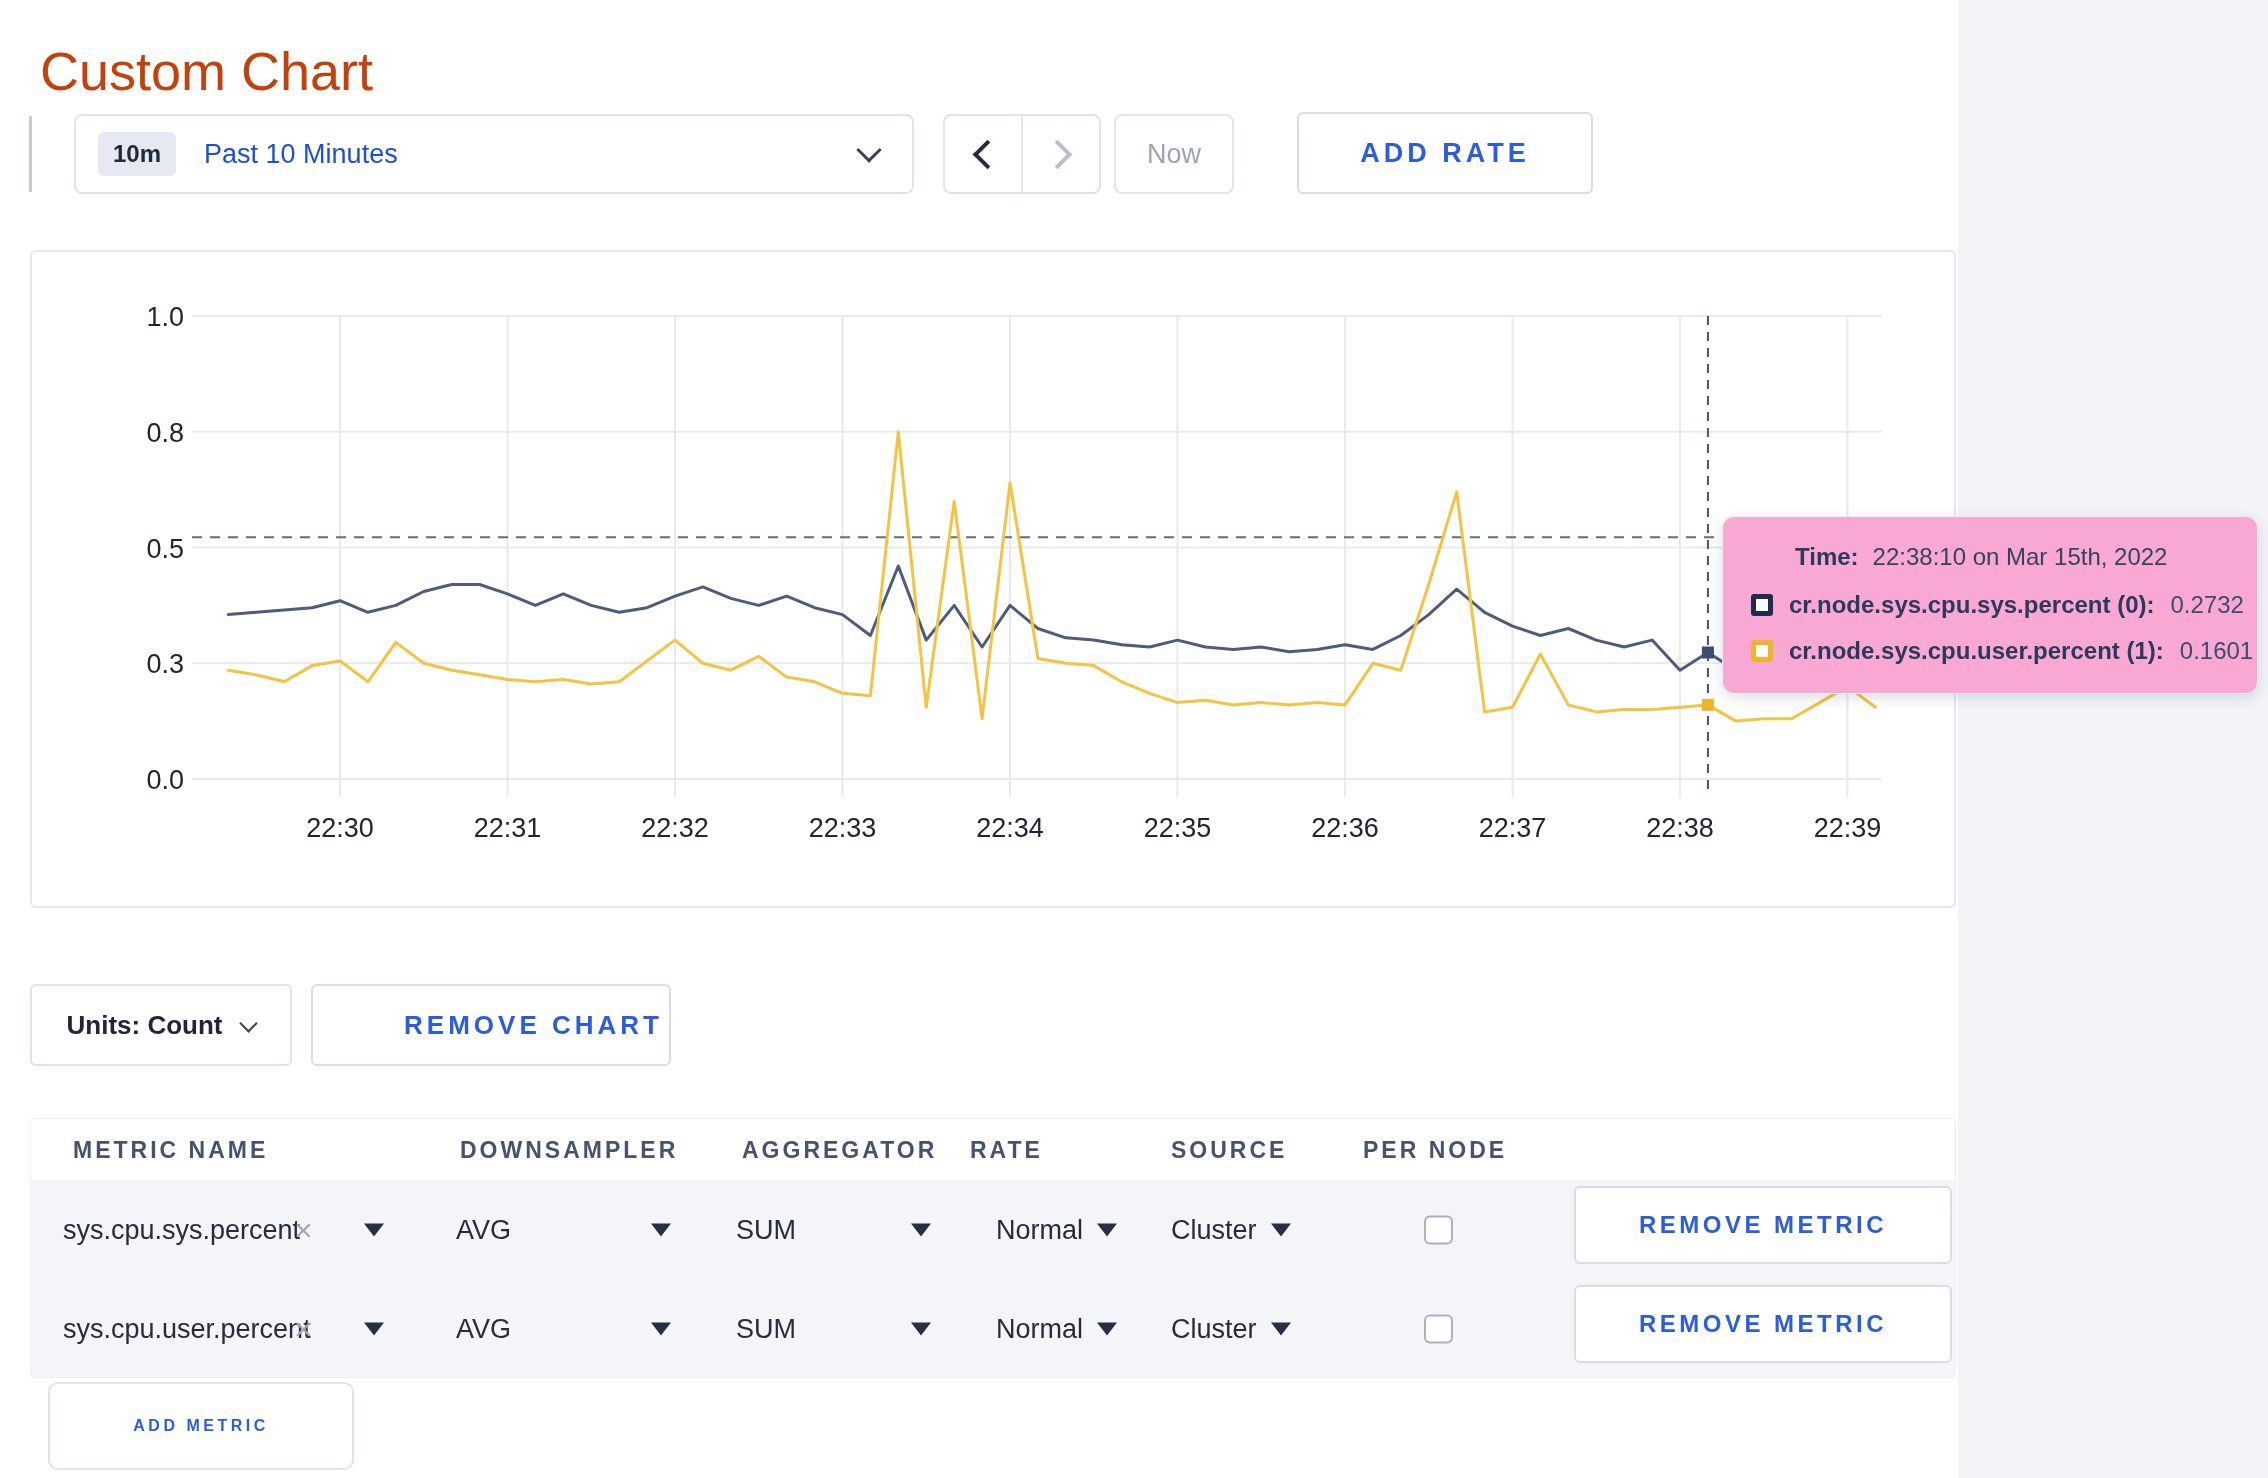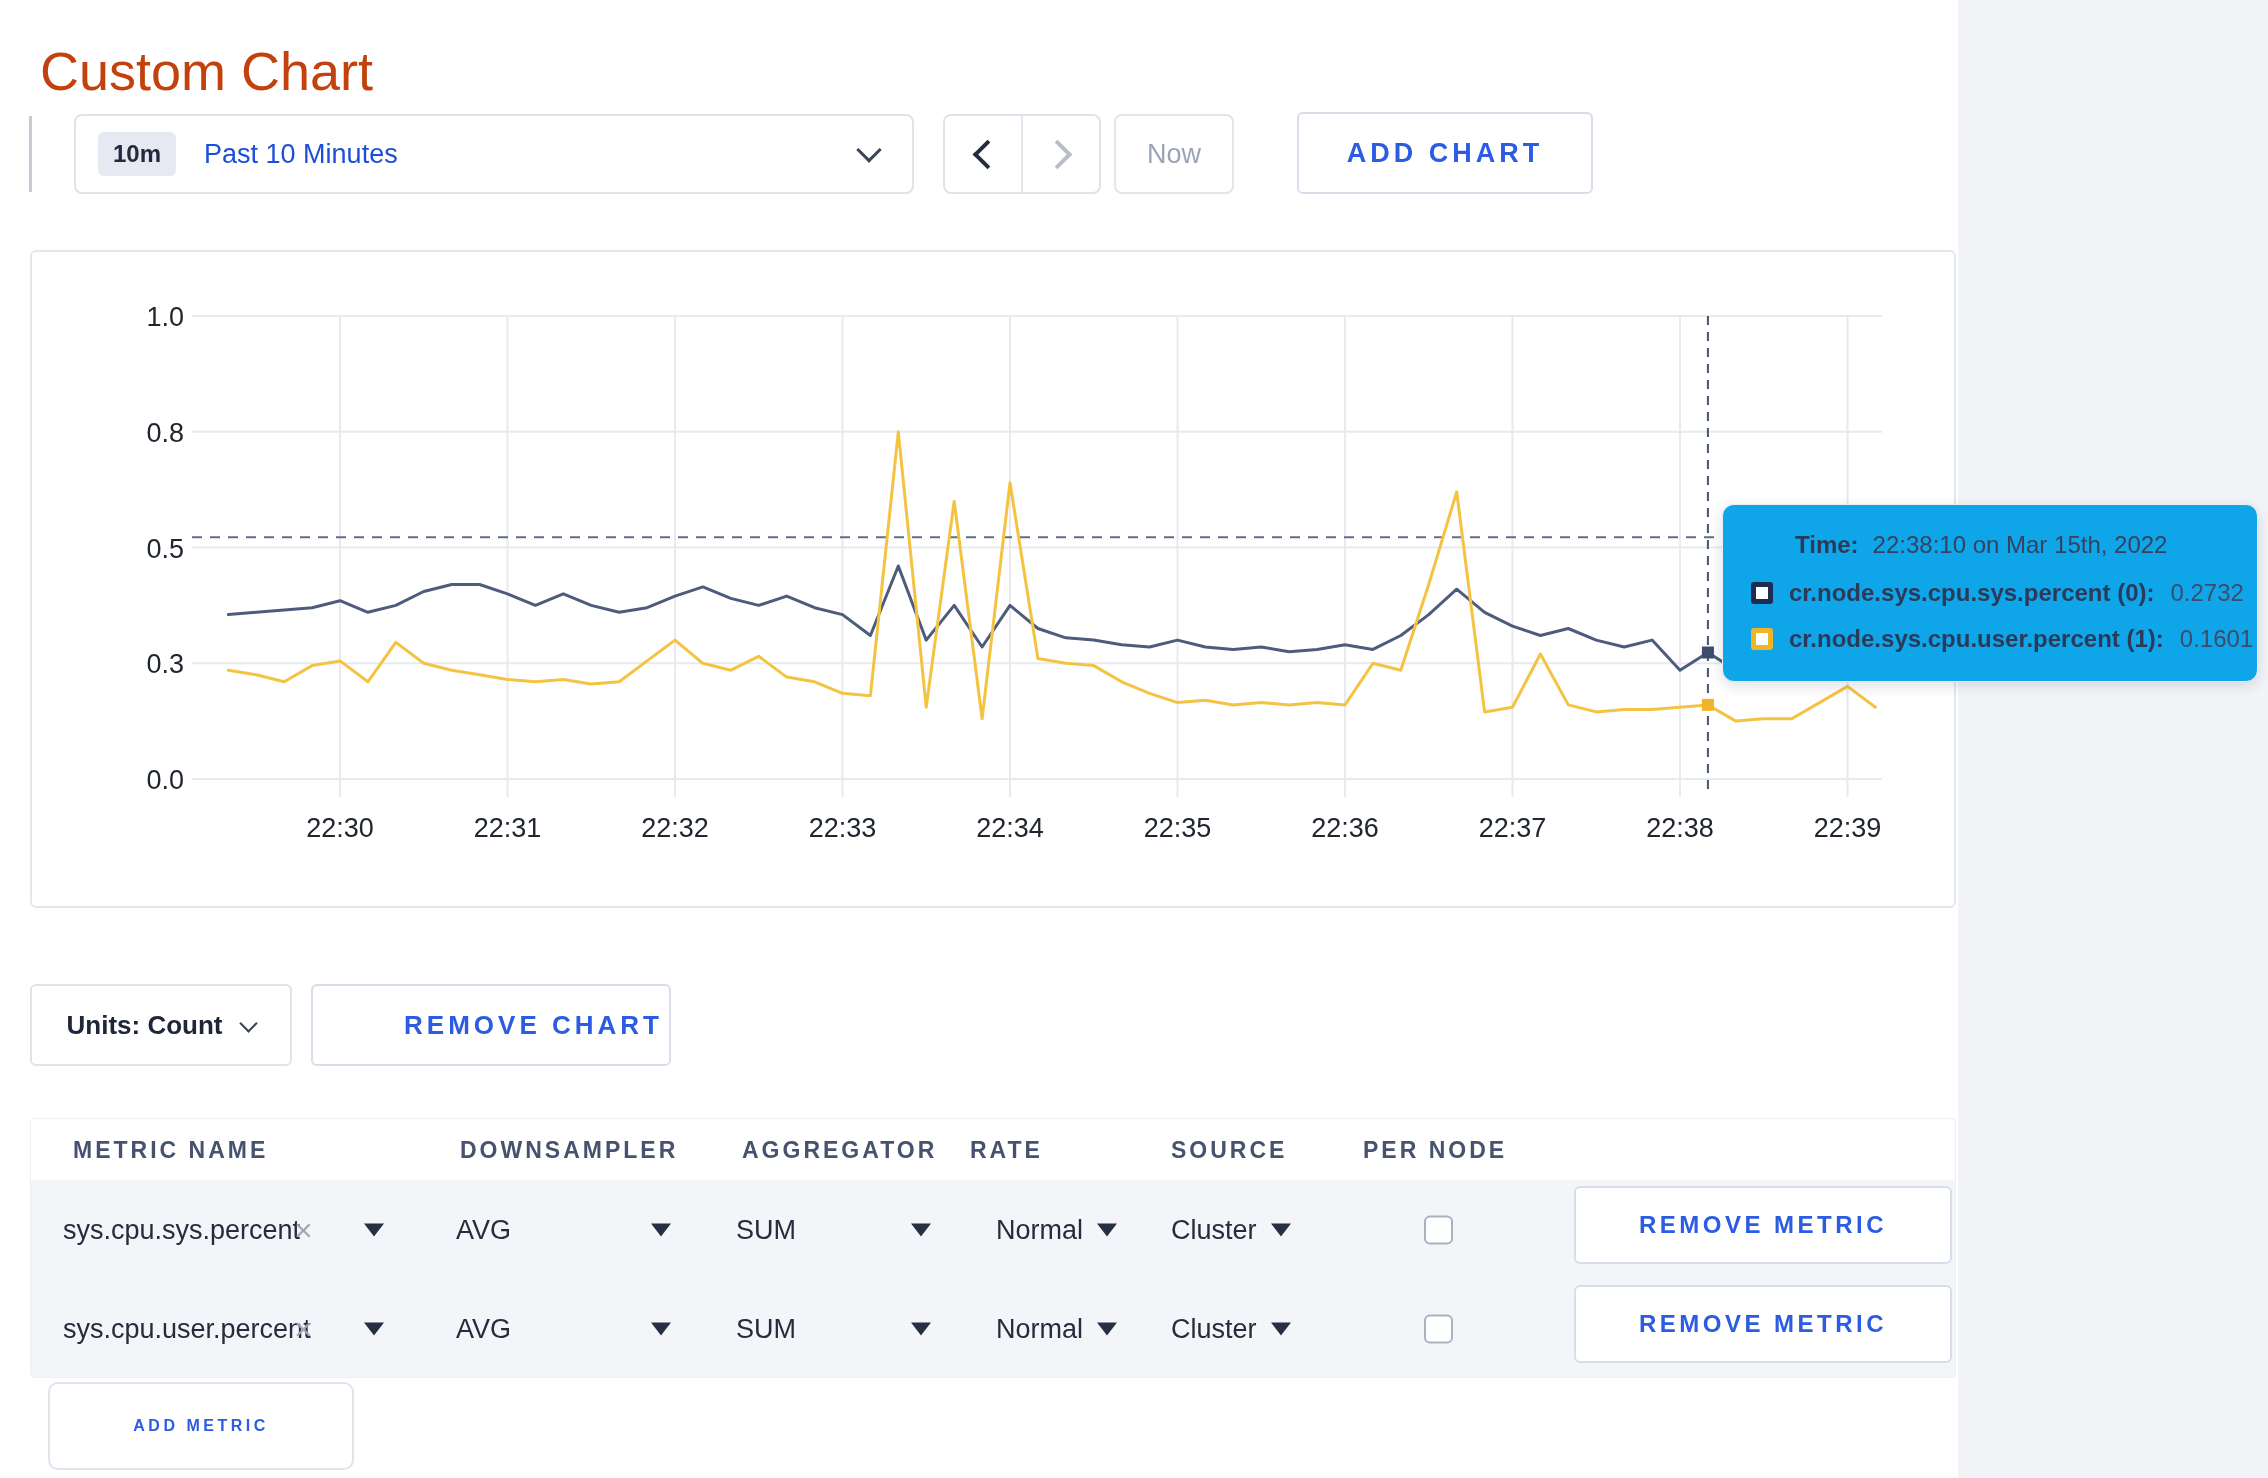--- a/index.html
+++ b/index.html
@@ -31,22 +31,22 @@
   .blue-btn{box-sizing:border-box;background:#fff;border:2px solid #d7dde9;color:#2b5ce2;font-weight:600;
             letter-spacing:4px;cursor:pointer;font-family:"Liberation Sans",sans-serif;}
   .add-chart{position:absolute;left:1297px;top:112px;width:296px;height:82px;border-radius:6px;font-size:27px;}
 
   
   .chart-card{position:absolute;left:30px;top:250px;width:1926px;height:658px;box-sizing:border-box;
               background:#fff;border:2px solid #e4e7ee;border-radius:6px;}
   .chart-card svg{position:absolute;left:0;top:0;}
 
   
-  .tooltip{position:absolute;left:1722px;top:504px;width:536px;height:178px;box-sizing:border-box;z-index:5;
-           background:#0ea5e9;border:1px solid #eceef3;border-radius:12px;box-shadow:0 4px 14px rgba(25,35,65,.14);
+  .tooltip{position:absolute;left:1722px;top:516px;width:536px;height:178px;box-sizing:border-box;z-index:5;
+           background:#f9a8d4;border:1px solid #eceef3;border-radius:12px;box-shadow:0 4px 14px rgba(25,35,65,.14);
            padding:26px 24px 0 28px;}
   .tt-time{font-size:24px;color:#36425e;margin-left:44px;margin-bottom:20px;}
   .tt-time b{color:#2c3a59;margin-right:14px;}
   .tt-row{display:flex;align-items:center;font-size:24px;margin-bottom:18px;text-align:center;}
   .swatch{width:22px;height:22px;box-sizing:border-box;border:5px solid #1d2c50;border-radius:3px;
           margin-right:16px;background:#fff;flex:none;}
   .tt-name{font-weight:700;color:#2c3a59;margin-right:16px;white-space:nowrap;}
   .tt-val{color:#3e4c6b;}
 
   
@@ -99,21 +99,21 @@
   <div class="nav-group">
     <button class="nav prev">
         <span class="chevL"></span>
       </button>
     <button class="nav next">
         <span class="chevR"></span>
       </button>
   </div>
 
   <button class="now-btn">Now</button>
-  <button class="blue-btn add-chart">ADD CHART</button>
+  <button class="blue-btn add-chart">ADD RATE</button>
 
   <div class="chart-card">
     <svg id="chart" width="1922" height="654" viewBox="0 0 1922 654">
         <line x1="160" y1="527" x2="1850" y2="527" stroke="#e8eaee" stroke-width="2"></line>
         <text x="152" y="537" text-anchor="end" font-size="27" fill="#20262f">0.0</text>
         <line x1="160" y1="411.25" x2="1850" y2="411.25" stroke="#e8eaee" stroke-width="2"></line>
         <text x="152" y="421.25" text-anchor="end" font-size="27" fill="#20262f">0.3</text>
         <line x1="160" y1="295.5" x2="1850" y2="295.5" stroke="#e8eaee" stroke-width="2"></line>
         <text x="152" y="305.5" text-anchor="end" font-size="27" fill="#20262f">0.5</text>
         <line x1="160" y1="179.75" x2="1850" y2="179.75" stroke="#e8eaee" stroke-width="2"></line>

